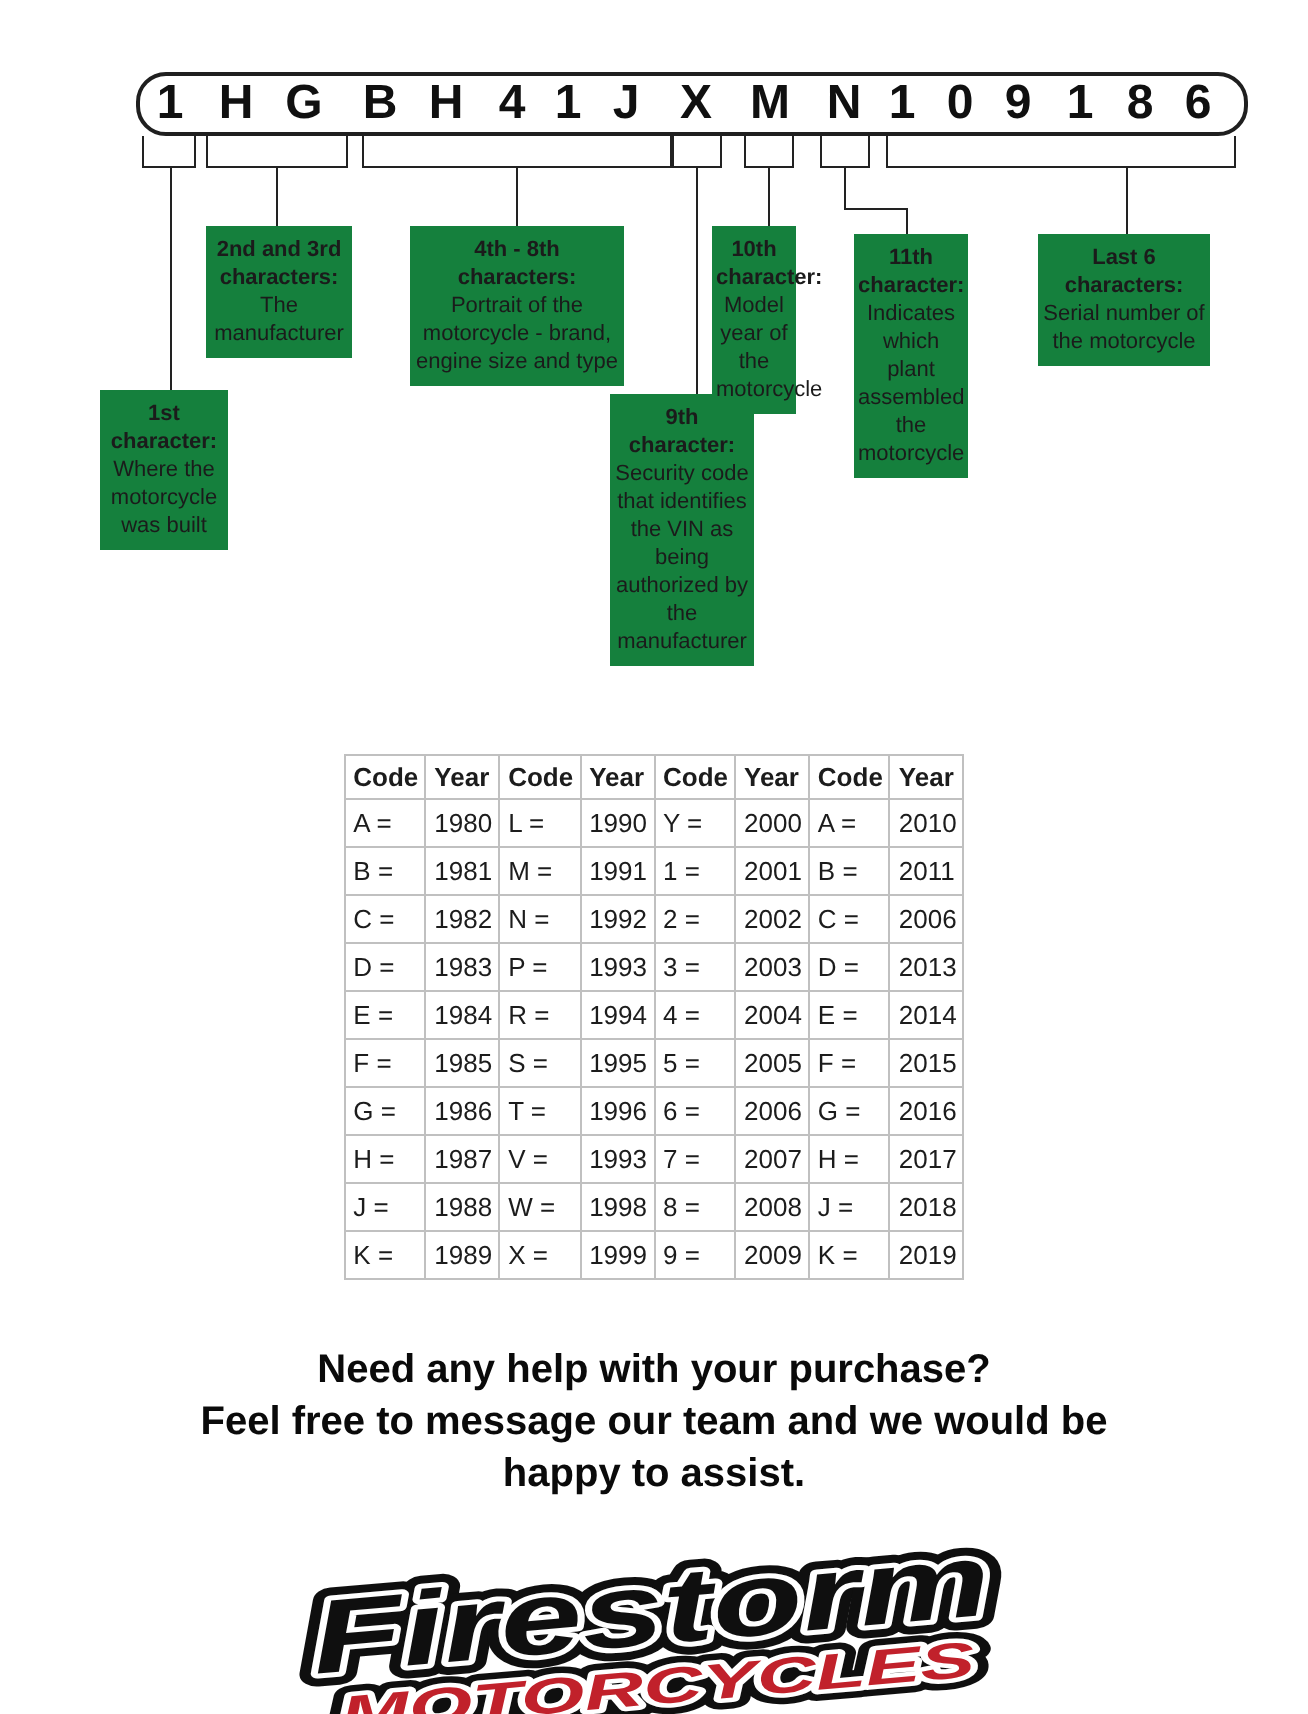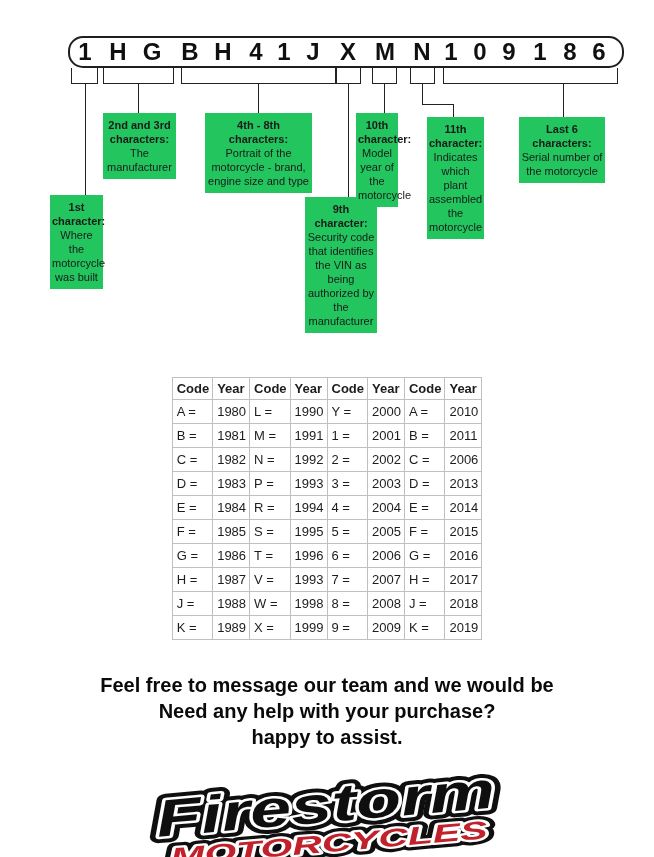--- a/index.html
+++ b/index.html
@@ -31,21 +31,21 @@
 
   .bracket {
     position: absolute; top: 68px; height: 16px;
     border: 1px solid #222; border-top: none;
   }
   .vline { position: absolute; width: 1px; background: #222; }
   .hline { position: absolute; height: 1px; background: #222; }
 
   .callout {
     position: absolute;
-    background: #22c55e;
+    background: #15803d;
     color: #1b1b1b;
     font-size: 11px; line-height: 14px;
     text-align: center;
     padding: 5px 2px;
   }
   .callout .hd { display: block; font-weight: bold; }
   .callout .bd { display: block; }
 
   .source-note {
     position: absolute; left: 55px; top: 295px;
@@ -128,21 +128,21 @@
     <div class="vline" style="left:85px;top:84px;height:111px;"></div>
     <div class="vline" style="left:138px;top:84px;height:29px;"></div>
     <div class="vline" style="left:258px;top:84px;height:29px;"></div>
     <div class="vline" style="left:348px;top:84px;height:113px;"></div>
     <div class="vline" style="left:384px;top:84px;height:29px;"></div>
     <div class="vline" style="left:422px;top:84px;height:21px;"></div>
     <div class="hline" style="left:422px;top:104px;width:32px;"></div>
     <div class="vline" style="left:453px;top:104px;height:13px;"></div>
     <div class="vline" style="left:563px;top:84px;height:33px;"></div>
 
-    <div class="callout" style="left:50px;top:195px;width:53px;">
+    <div class="callout" style="left:50px;top:195px;width:64px;">
       <span class="hd">1st character:</span>
       <span class="bd">Where the motorcycle was built</span>
     </div>
     <div class="callout" style="left:103px;top:113px;width:73px;">
       <span class="hd">2nd and 3rd characters:</span>
       <span class="bd">The manufacturer</span>
     </div>
     <div class="callout" style="left:205px;top:113px;width:107px;">
       <span class="hd">4th - 8th characters:</span>
       <span class="bd">Portrait of the motorcycle - brand, engine size and type</span>
@@ -277,22 +277,22 @@
           <td>1999</td>
           <td>9 =</td>
           <td>2009</td>
           <td>K =</td>
           <td>2019</td>
         </tr>
       </tbody>
     </table>
 
   <div class="help-message">
+    <div>Need any help with your purchase?</div>
     <div>Feel free to message our team and we would be</div>
-    <div>Need any help with your purchase?</div>
     <div>happy to assist.</div>
   </div>
 
   <div class="logo-wrap">
     <svg width="420" height="96" viewBox="0 0 420 96">
       <g font-family="'Liberation Sans', sans-serif" font-style="italic" font-weight="bold" text-anchor="middle" stroke-linejoin="round">
 
         <text x="210" y="50" font-size="52" textLength="340" lengthAdjust="spacingAndGlyphs" fill="none" stroke="#0f0f0f" stroke-width="13">Firestorm</text>
         <text x="210" y="50" font-size="52" textLength="340" lengthAdjust="spacingAndGlyphs" fill="none" stroke="#ffffff" stroke-width="5">Firestorm</text>
         <text x="210" y="50" font-size="52" textLength="340" lengthAdjust="spacingAndGlyphs" fill="#0f0f0f">Firestorm</text>

